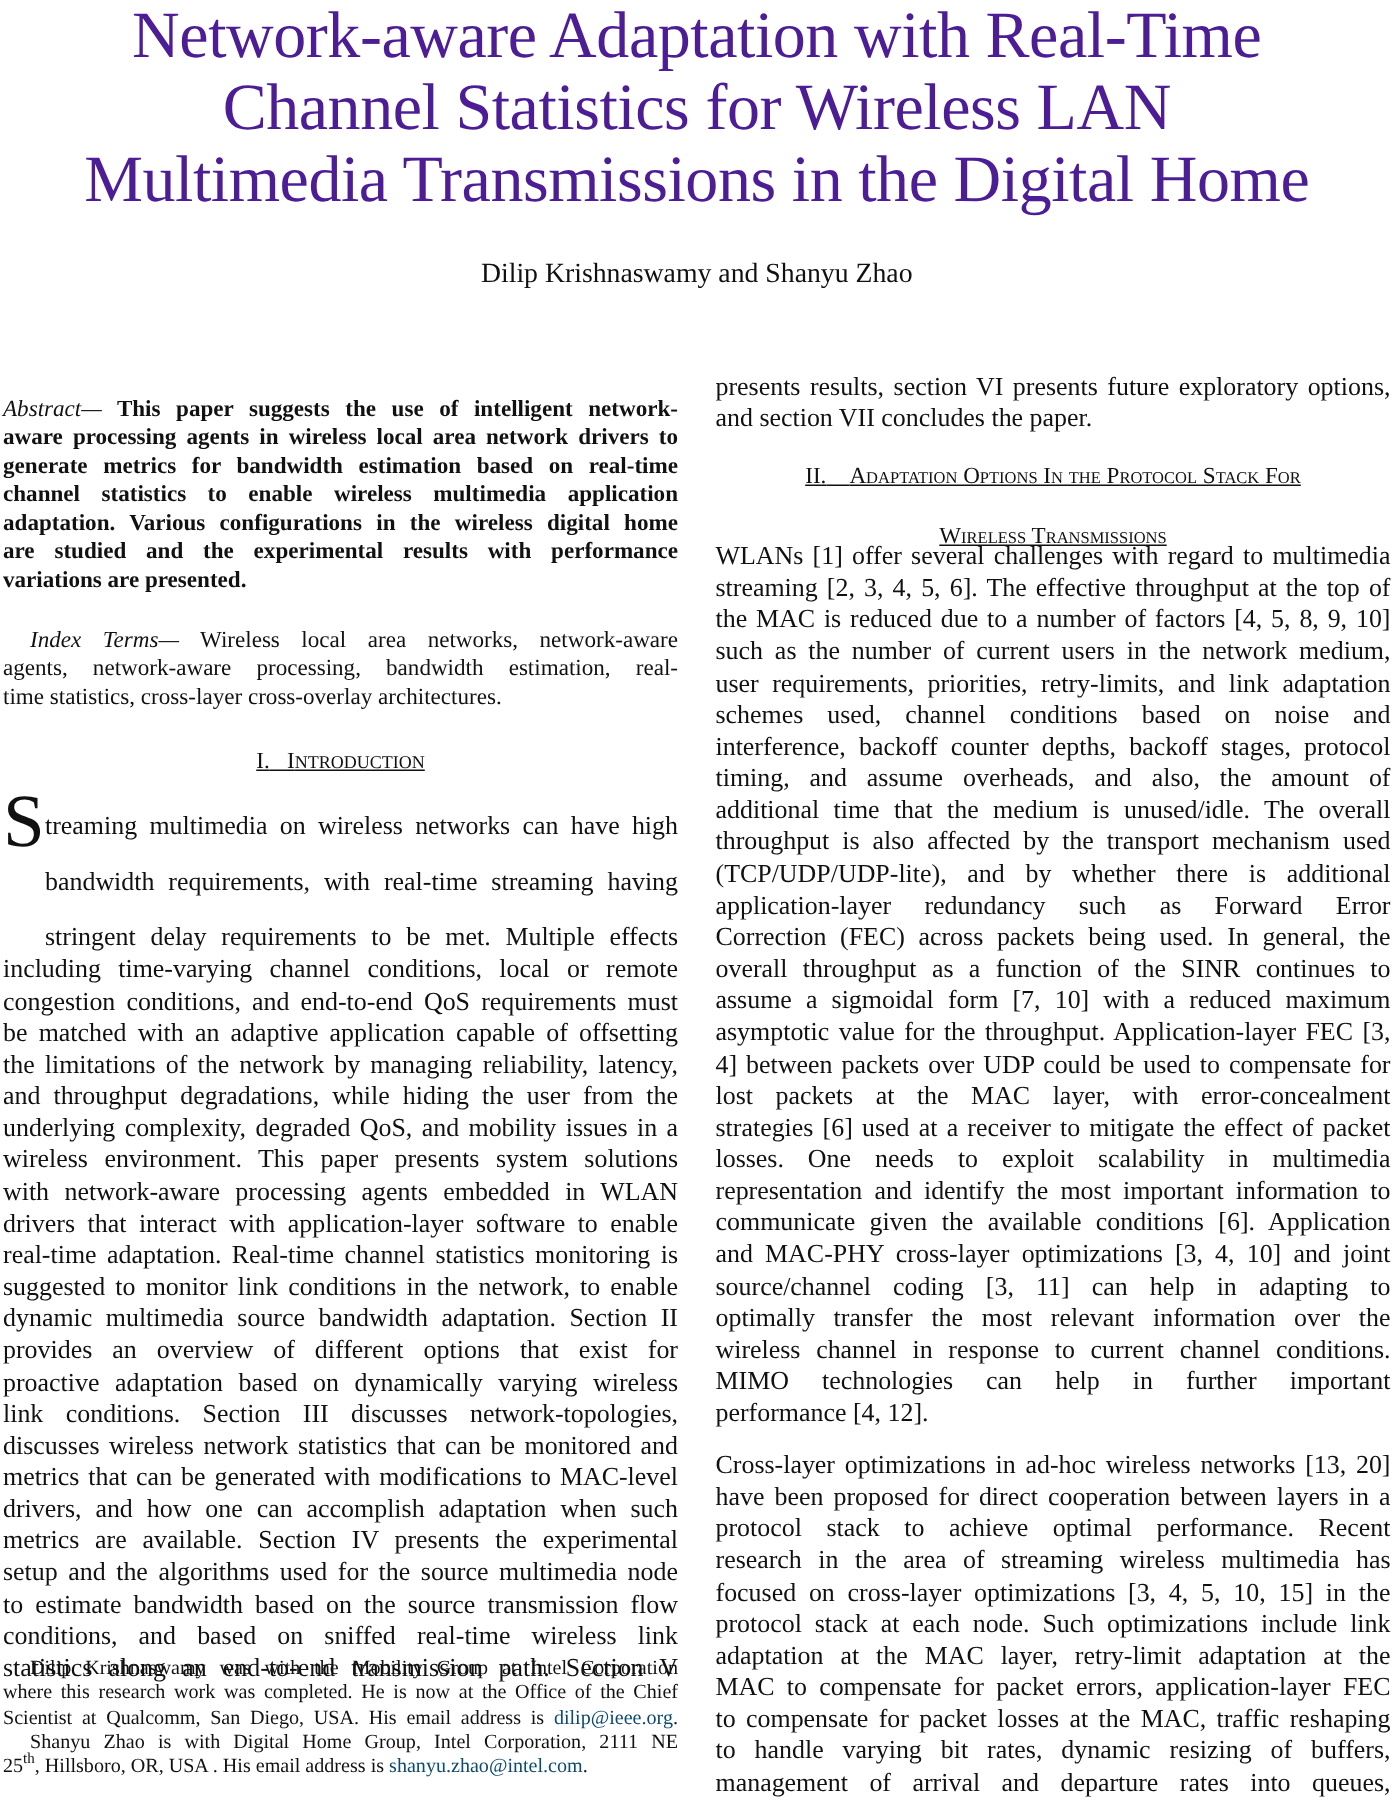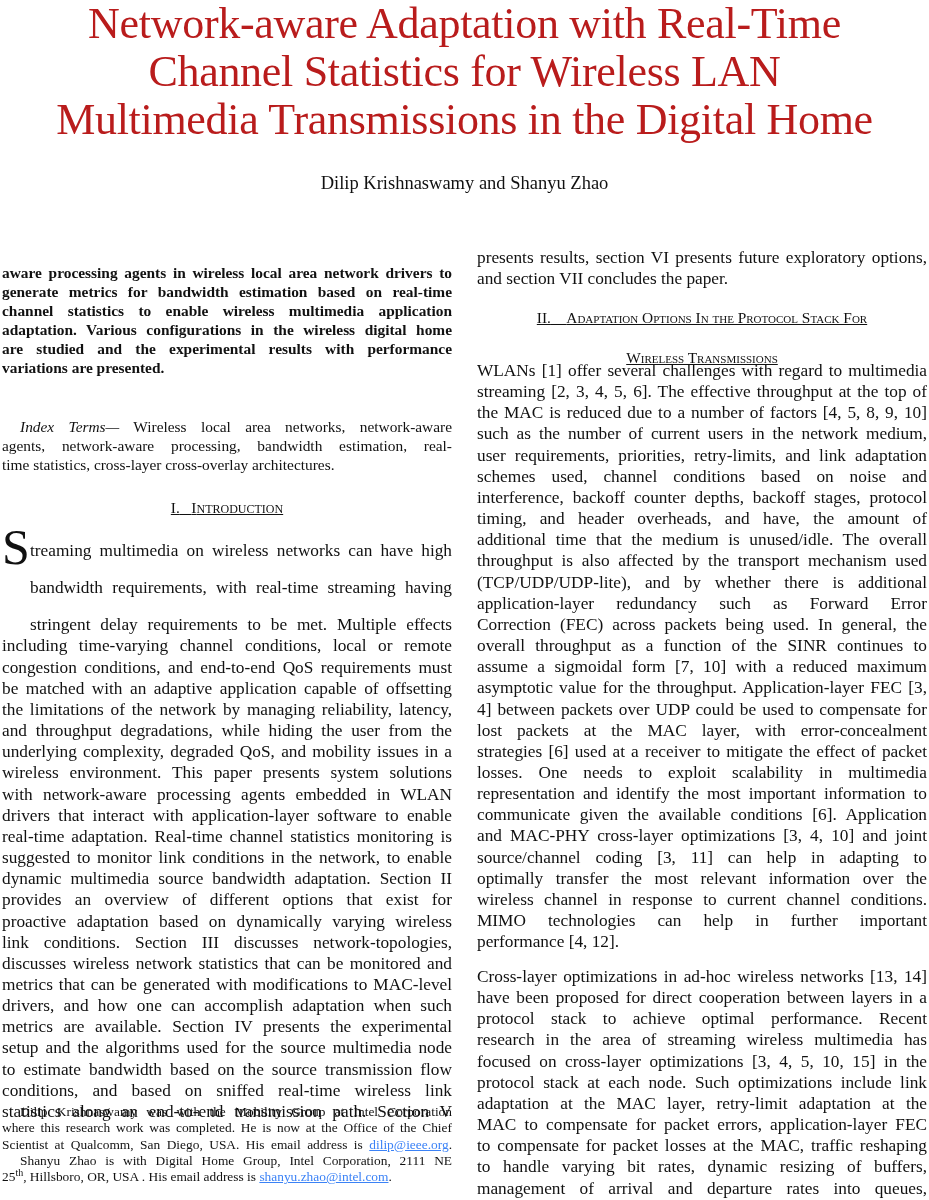--- a/index.html
+++ b/index.html
@@ -4,21 +4,21 @@
 <style>
   html, body { margin: 0; padding: 0; background: #ffffff; }
   body {
     width: 929px; height: 1200px; overflow: hidden; position: relative;
     font-family: "Liberation Serif", "DejaVu Serif", serif;
     color: #111111;
   }
   .title {
     position: absolute; left: 0; top: 0; width: 929px;
     text-align: center; font-size: 44px; line-height: 48px;
-    letter-spacing: -0.3px; color: #b91c1c;
+    letter-spacing: -0.3px; color: #4c1d95;
   }
   .title div { white-space: nowrap; }
   .authors {
     position: absolute; left: 0; top: 172px; width: 929px;
     text-align: center; font-size: 18.5px; line-height: 22px;
   }
   .col {
     position: absolute; top: 0; width: 450px;
     font-size: 17.3px; line-height: 21.15px;
   }
@@ -39,41 +39,42 @@
   .h1 { position: absolute; top: 498px; width: 450px; }
   .intro { position: absolute; top: 524px; width: 450px; }
   .dropcap {
     position: absolute; left: 0; top: 2px; font-size: 50px; line-height: 42px;
   }
   .dc-line { padding-left: 28px; margin-top: 16px; }
   .footnote {
     position: absolute; top: 1104px; width: 450px;
     font-size: 13.4px; line-height: 16.3px;
   }
-  .link { color: #3b82f6; text-decoration: underline; }
+  .link { color: #0c4a6e; }
   sup { font-size: 10px; line-height: 0; }
   .r-top { position: absolute; top: 247px; width: 450px; }
   .h2 { position: absolute; top: 308px; width: 450px; }
   .r-p1 { position: absolute; top: 360px; width: 450px; }
   .r-p2 { position: absolute; top: 966px; width: 450px; }
 </style>
 </head>
 <body>
 
 <div class="title">
   <div>Network-aware Adaptation with Real-Time</div>
   <div>Channel Statistics for Wireless LAN</div>
   <div>Multimedia Transmissions in the Digital Home</div>
 </div>
 
 <div class="authors">Dilip Krishnaswamy and Shanyu Zhao</div>
 
 <div class="col col-left">
 
   <div class="abstract" style="width:450px;">
+    <span class="jl"><span class="lead">Abstract—</span><span> This paper suggests the use of intelligent network-</span></span>
     <span class="jl">aware processing agents in wireless local area network drivers to</span>
     <span class="jl">generate metrics for bandwidth estimation based on real-time</span>
     <span class="jl">channel statistics to enable wireless multimedia application</span>
     <span class="jl">adaptation. Various configurations in the wireless digital home</span>
     <span class="jl">are studied and the experimental results with performance</span>
     <span class="jl last">variations are presented.</span>
   </div>
 
   <div class="index" style="width:450px;">
     <span class="jl indent"><span class="lead">Index Terms—</span><span> Wireless local area networks, network-aware</span></span>
@@ -136,21 +137,21 @@
   </div>
 
   <div class="r-p1">
     <span class="jl">WLANs [1] offer several challenges with regard to multimedia</span>
     <span class="jl">streaming [2, 3, 4, 5, 6]. The effective throughput at the top of</span>
     <span class="jl">the MAC is reduced due to a number of factors [4, 5, 8, 9, 10]</span>
     <span class="jl">such as the number of current users in the network medium,</span>
     <span class="jl">user requirements, priorities, retry-limits, and link adaptation</span>
     <span class="jl">schemes used, channel conditions based on noise and</span>
     <span class="jl">interference, backoff counter depths, backoff stages, protocol</span>
-    <span class="jl">timing, and header overheads, and have, the amount of</span>
+    <span class="jl">timing, and assume overheads, and also, the amount of</span>
     <span class="jl">additional time that the medium is unused/idle. The overall</span>
     <span class="jl">throughput is also affected by the transport mechanism used</span>
     <span class="jl">(TCP/UDP/UDP-lite), and by whether there is additional</span>
     <span class="jl">application-layer redundancy such as Forward Error</span>
     <span class="jl">Correction (FEC) across packets being used. In general, the</span>
     <span class="jl">overall throughput as a function of the SINR continues to</span>
     <span class="jl">assume a sigmoidal form [7, 10] with a reduced maximum</span>
     <span class="jl">asymptotic value for the throughput. Application-layer FEC [3,</span>
     <span class="jl">4] between packets over UDP could be used to compensate for</span>
     <span class="jl">lost packets at the MAC layer, with error-concealment</span>
@@ -160,21 +161,21 @@
     <span class="jl">communicate given the available conditions [6]. Application</span>
     <span class="jl">and MAC-PHY cross-layer optimizations [3, 4, 10] and joint</span>
     <span class="jl">source/channel coding [3, 11] can help in adapting to</span>
     <span class="jl">optimally transfer the most relevant information over the</span>
     <span class="jl">wireless channel in response to current channel conditions.</span>
     <span class="jl">MIMO technologies can help in further important</span>
     <span class="jl last">performance [4, 12].</span>
   </div>
 
   <div class="r-p2">
-    <span class="jl">Cross-layer optimizations in ad-hoc wireless networks [13, 14]</span>
+    <span class="jl">Cross-layer optimizations in ad-hoc wireless networks [13, 20]</span>
     <span class="jl">have been proposed for direct cooperation between layers in a</span>
     <span class="jl">protocol stack to achieve optimal performance. Recent</span>
     <span class="jl">research in the area of streaming wireless multimedia has</span>
     <span class="jl">focused on cross-layer optimizations [3, 4, 5, 10, 15] in the</span>
     <span class="jl">protocol stack at each node. Such optimizations include link</span>
     <span class="jl">adaptation at the MAC layer, retry-limit adaptation at the</span>
     <span class="jl">MAC to compensate for packet errors, application-layer FEC</span>
     <span class="jl">to compensate for packet losses at the MAC, traffic reshaping</span>
     <span class="jl">to handle varying bit rates, dynamic resizing of buffers,</span>
     <span class="jl">management of arrival and departure rates into queues,</span>

